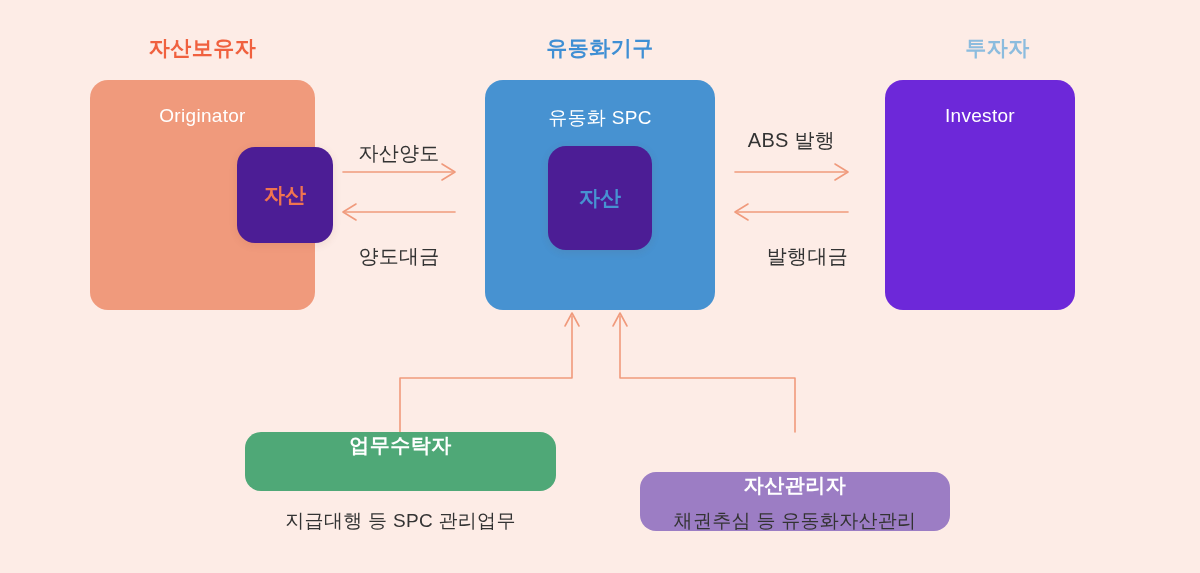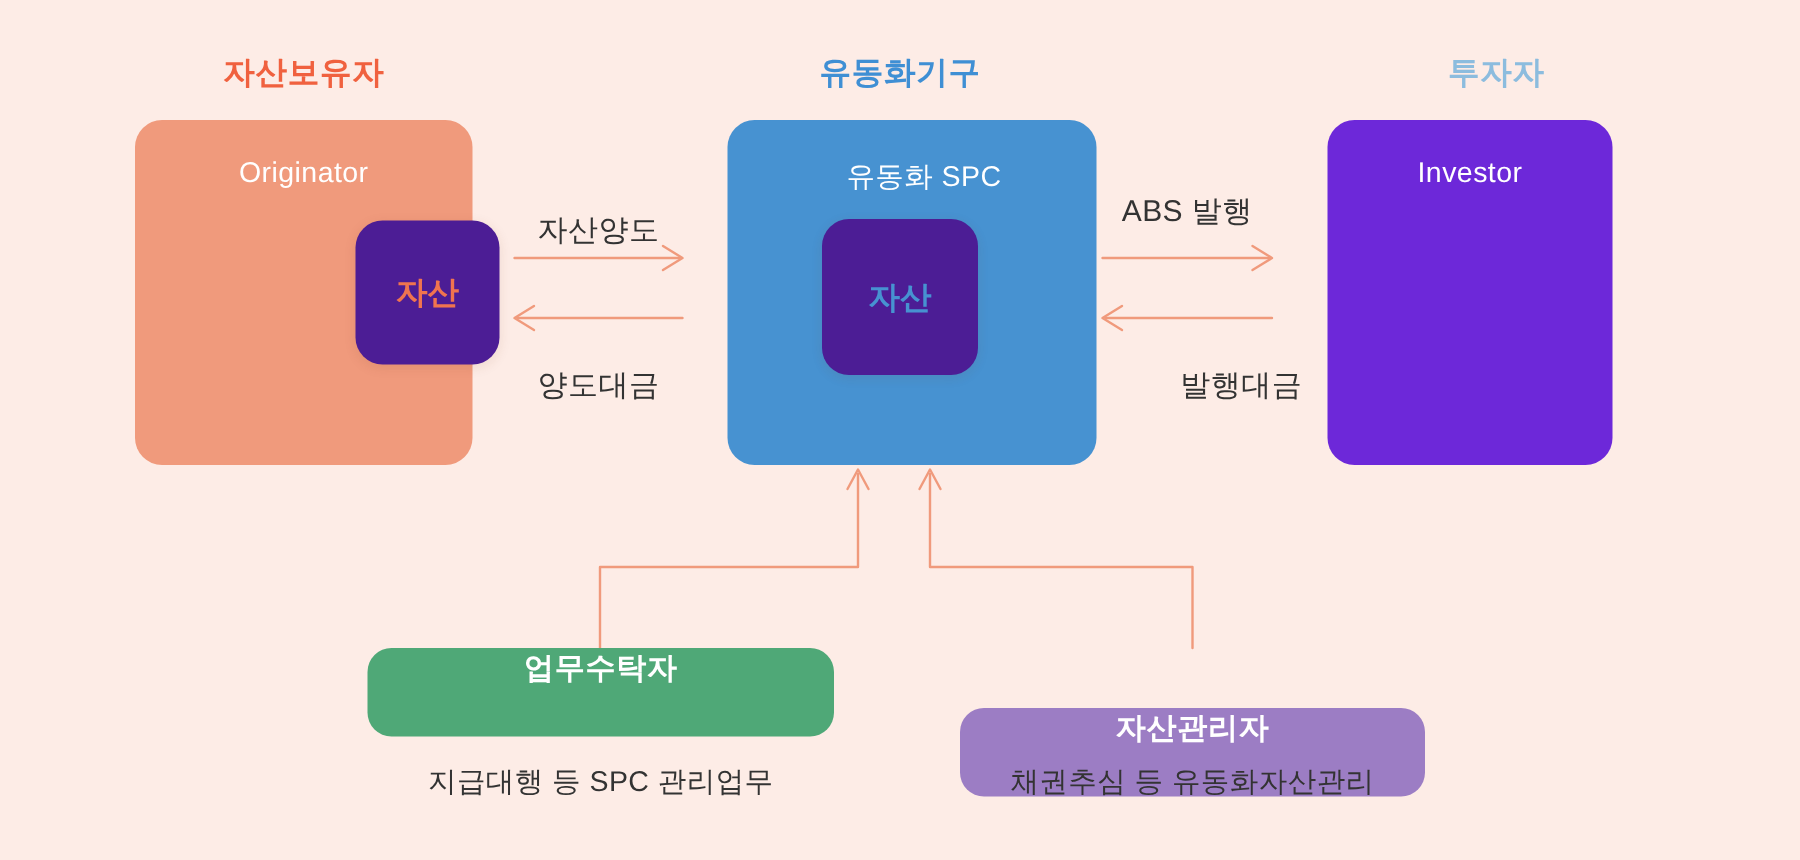--- a/index.html
+++ b/index.html
@@ -33,21 +33,21 @@
     border-radius:18px;
   }
   .main-box .box-title{
     margin-top:25px;
     text-align:center;
     color:#ffffff;
     font-size:19px;
     letter-spacing:.3px;
   }
   .box-originator{left:90px;width:225px;background:#f09a7c;}
-  .box-spc{left:485px;width:230px;background:#4792d1;padding-left:16px;}
+  .box-spc{left:485px;width:230px;background:#4792d1;}
   .box-investor{left:885px;width:190px;background:#6d28d9;}
 
   .asset-chip{
     position:absolute;
     background:#4c1d95;
     border-radius:18px;
     display:flex;
     align-items:center;
     justify-content:center;
     font-weight:700;
@@ -60,21 +60,21 @@
   .arrow-label{
     position:absolute;
     font-size:20px;
     color:#333333;
     text-align:center;
     letter-spacing:.3px;
   }
   .lbl-asset-transfer{left:343px;width:112px;top:140px;}
   .lbl-transfer-payment{left:343px;width:112px;top:243px;}
   .lbl-abs-issue{left:735px;width:113px;top:127px;}
-  .lbl-issue-proceeds{left:771px;width:113px;top:243px;}
+  .lbl-issue-proceeds{left:735px;width:113px;top:243px;text-align:right;}
 
   .bottom-box{
     position:absolute;
     top:432px;
     height:59px;
     border-radius:16px;
     display:flex;
     align-items:flex-start;
     justify-content:center;
     color:#ffffff;

